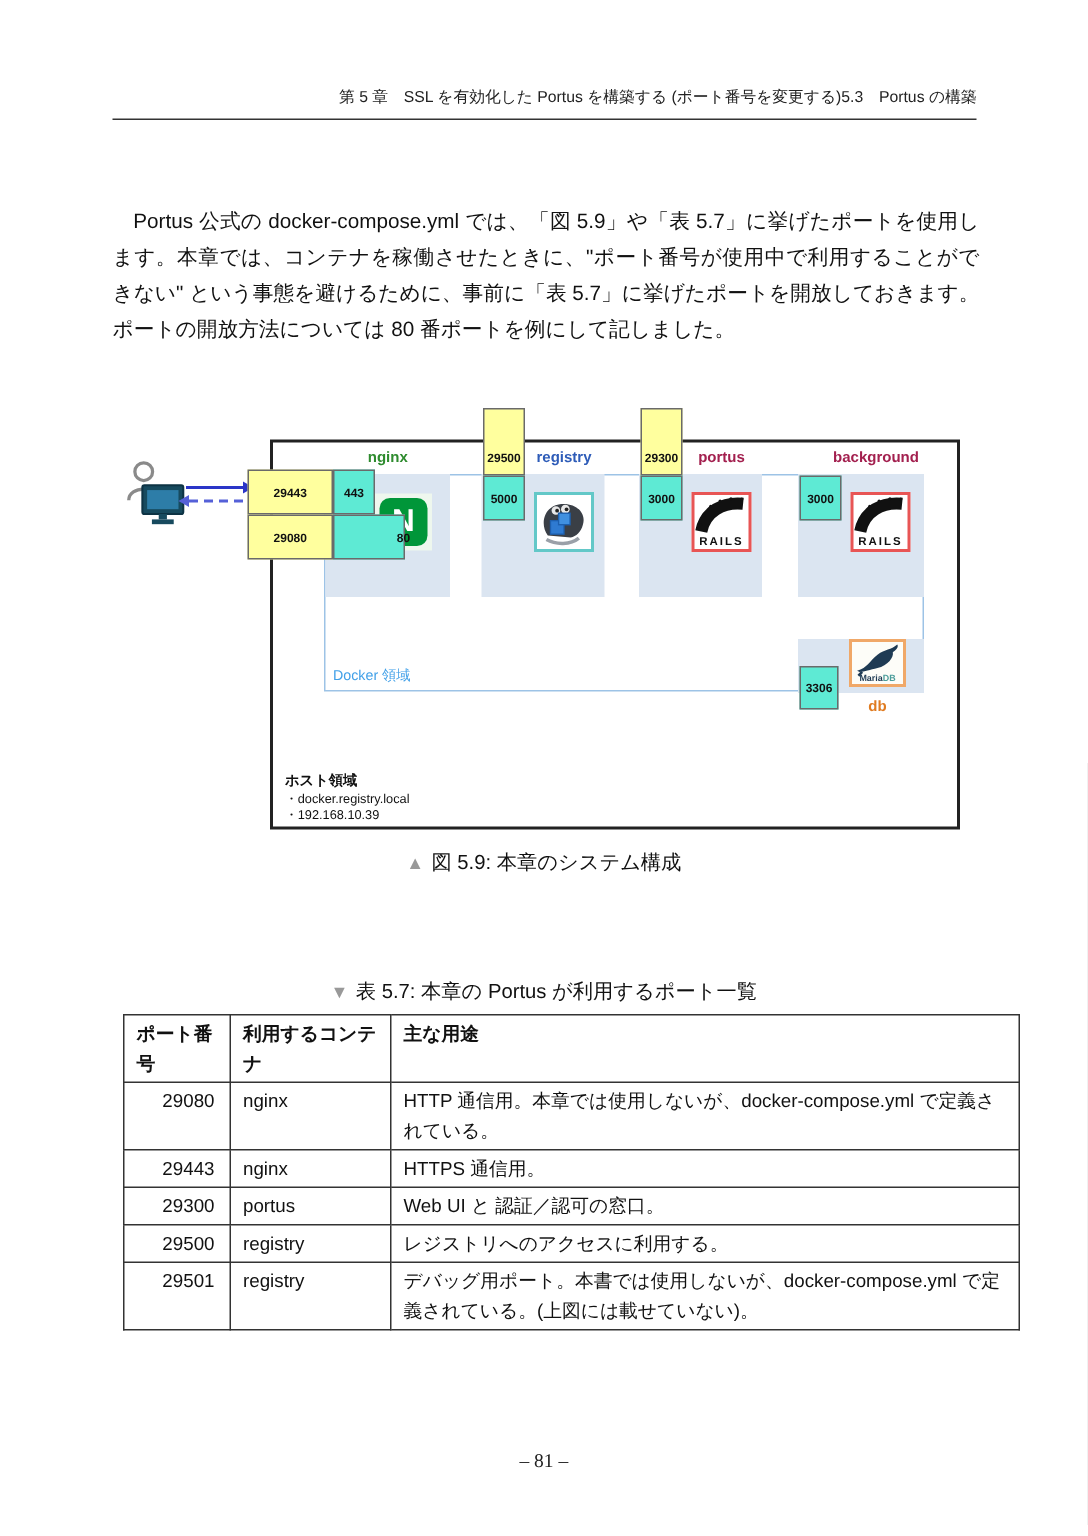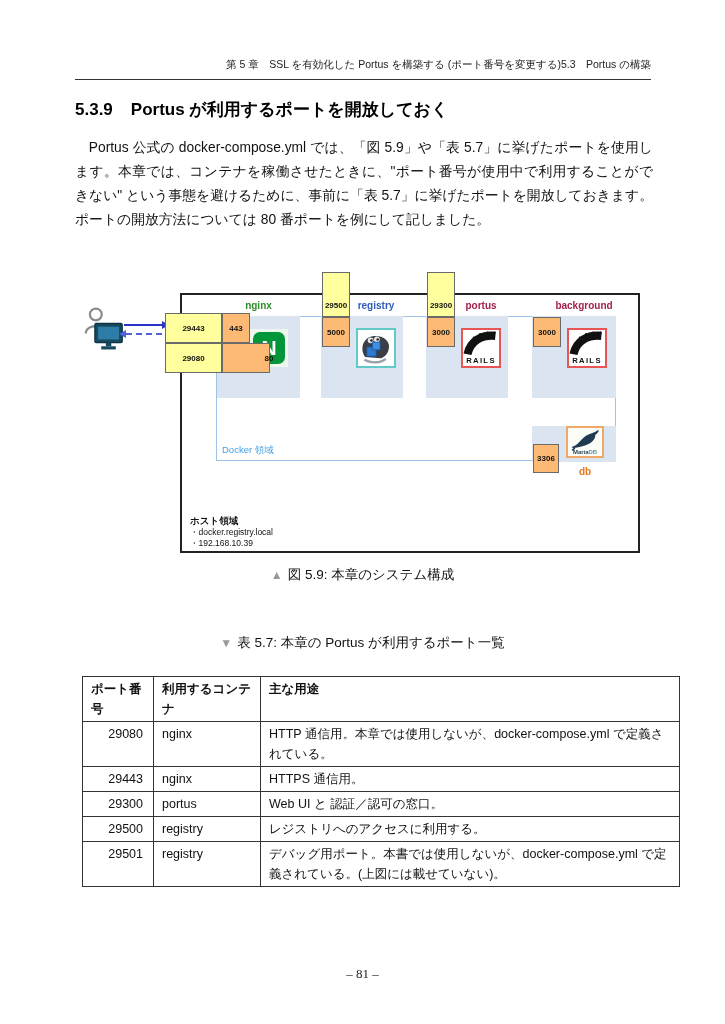--- a/index.html
+++ b/index.html
@@ -46,21 +46,21 @@
   .c-db         { left: 452px; top: 158px; width: 84px; height: 36px; }
   .container-label { font-size: 10px; font-weight: bold; text-align: center; }
   .l-nginx      { left: 137px; top: 32px; width: 83px; color: #2e8b2e; }
   .l-registry   { left: 255px; top: 32px; width: 82px; color: #2e5cb8; }
   .l-portus     { left: 360px; top: 32px; width: 82px; color: #a3204f; }
   .l-background { left: 462px; top: 32px; width: 84px; color: #a3204f; }
   .l-db         { left: 486px; top: 198px; width: 38px; color: #e07b20; }
   .port-box {
     display: flex; align-items: center; justify-content: center;
     font-size: 8px; font-weight: bold; color: #111;
-    border: 1px solid #6a6a6a; background: #fdba74; z-index: 3;
+    border: 1px solid #6a6a6a; background: #5eead4; z-index: 3;
   }
   .port-yellow { background: #ffff9e; }
   .p-29443 { left: 85px;  top: 45px; width: 57px; height: 30px; }
   .p-29080 { left: 85px;  top: 75px; width: 57px; height: 30px; }
   .p-443   { left: 142px; top: 45px; width: 28px; height: 30px; }
   .p-80    { left: 142px; top: 75px; width: 28px; height: 30px; padding-left: 46px; }
   .p-29500 { left: 242px; top: 4px;  width: 28px; height: 45px; align-items: flex-end; padding-bottom: 6px; }
   .p-5000  { left: 242px; top: 49px; width: 28px; height: 30px; }
   .p-29300 { left: 347px; top: 4px;  width: 28px; height: 45px; align-items: flex-end; padding-bottom: 6px; }
   .p-3000a { left: 347px; top: 49px; width: 28px; height: 30px; }
@@ -97,21 +97,21 @@
   
   .host-area-text { left: 110px; top: 247px; line-height: 11.5px; }
   .host-area-title { font-size: 9.5px; font-weight: bold; color: #111; }
   .host-area-item { font-size: 8.5px; color: #111; }
   
   .fig-caption, .tbl-caption {
     position: absolute; left: 0; width: 725px; text-align: center;
     font-size: 13.5px; color: #111;
   }
   .fig-caption { top: 566px; }
-  .tbl-caption { top: 634px; }
+  .tbl-caption { top: 652px; }
   .caption-marker { color: #999; font-size: 12px; margin-right: 5px; }
   
   .ports-table {
     position: absolute; left: 82px; top: 676px; width: 598px;
     border-collapse: collapse; font-size: 12.5px; color: #111;
     border: 1.5px solid #333;
   }
   .ports-table th, .ports-table td {
     border: 1px solid #333; padding: 2px 8px; vertical-align: top;
     line-height: 20px; text-align: left; margin-top: 17px;
@@ -129,23 +129,20 @@
 </head>
 <body>
 
 <div class="page">
 
   <div class="running-header">
     <span>第 5 章　SSL を有効化した Portus を構築する (ポート番号を変更する)</span>
     <span>5.3　Portus の構築</span>
   </div>
 
-  <div class="section-heading">
-    <span class="sec-num">5.3.9</span><span>Portus が利用するポートを開放しておく</span>
-  </div>
 
   <p class="body-paragraph">Portus 公式の docker-compose.yml では、「図 5.9」や「表 5.7」に挙げたポートを使用します。本章では、コンテナを稼働させたときに、"ポート番号が使用中で利用することができない" という事態を避けるために、事前に「表 5.7」に挙げたポートを開放しておきます。ポートの開放方法については 80 番ポートを例にして記しました。</p>
 
   <div class="diagram">
 
     <div class="abs host-box"></div>
 
     <svg class="abs user-icon" viewBox="0 0 44 50">
       <circle cx="13" cy="9" r="6.5" fill="none" stroke="#8a8a8a" stroke-width="2.4"></circle>
       <path d="M2 30 C2 19 24 19 24 30" fill="none" stroke="#8a8a8a" stroke-width="2.4"></path>

